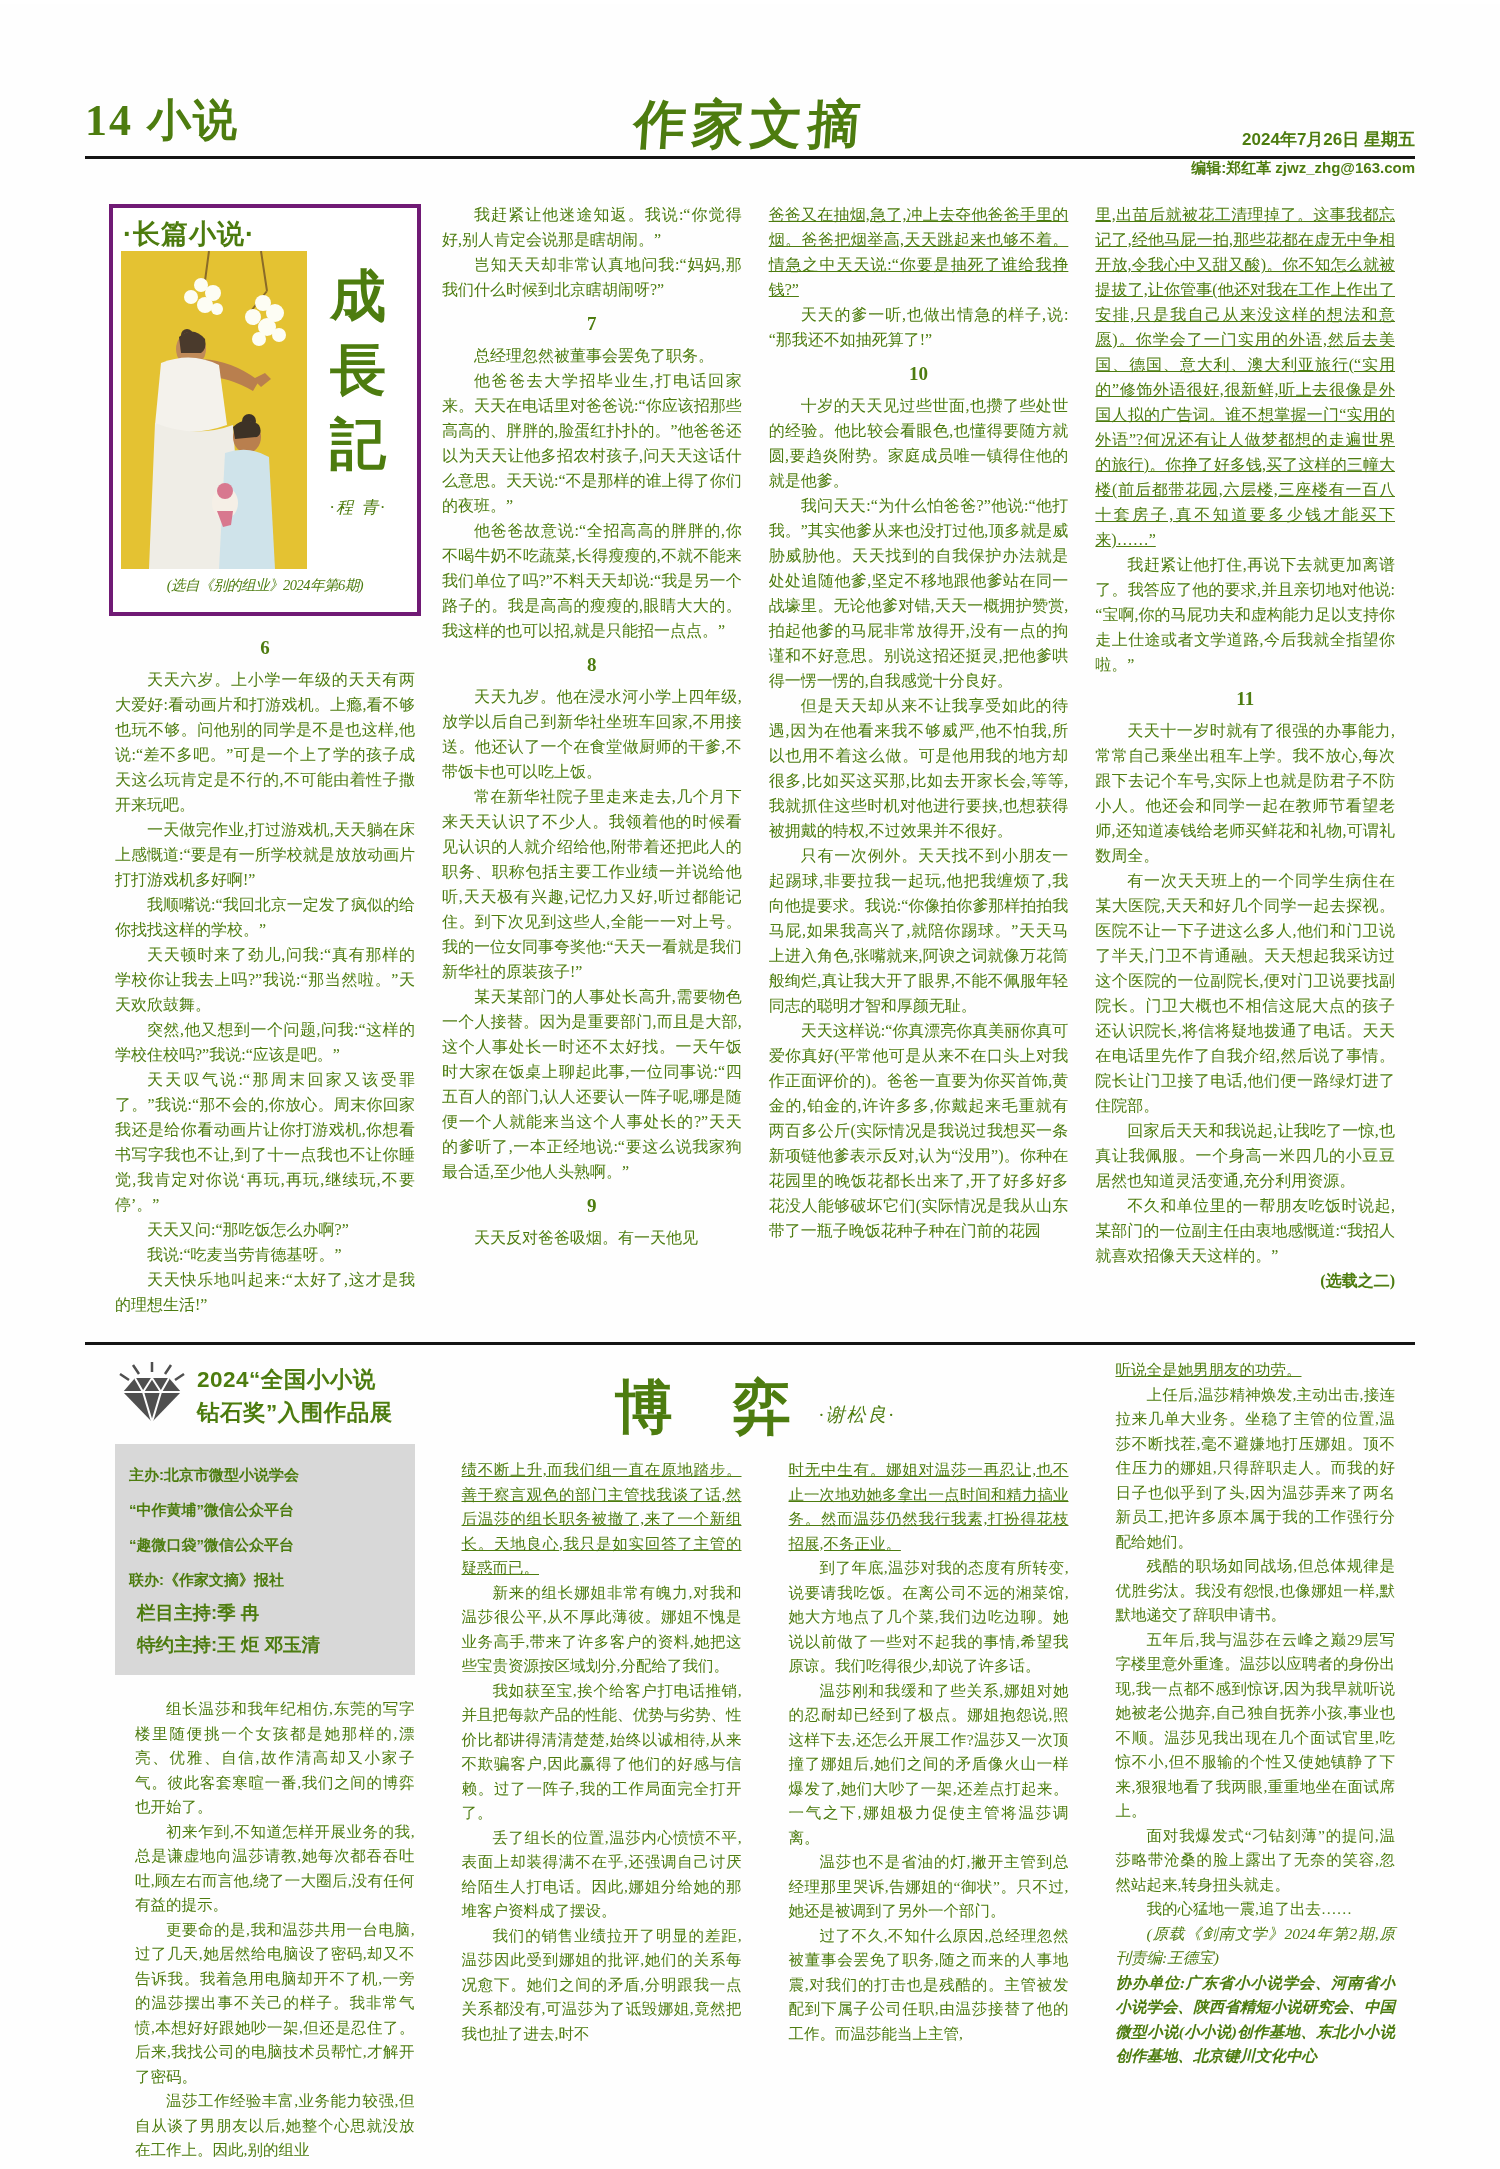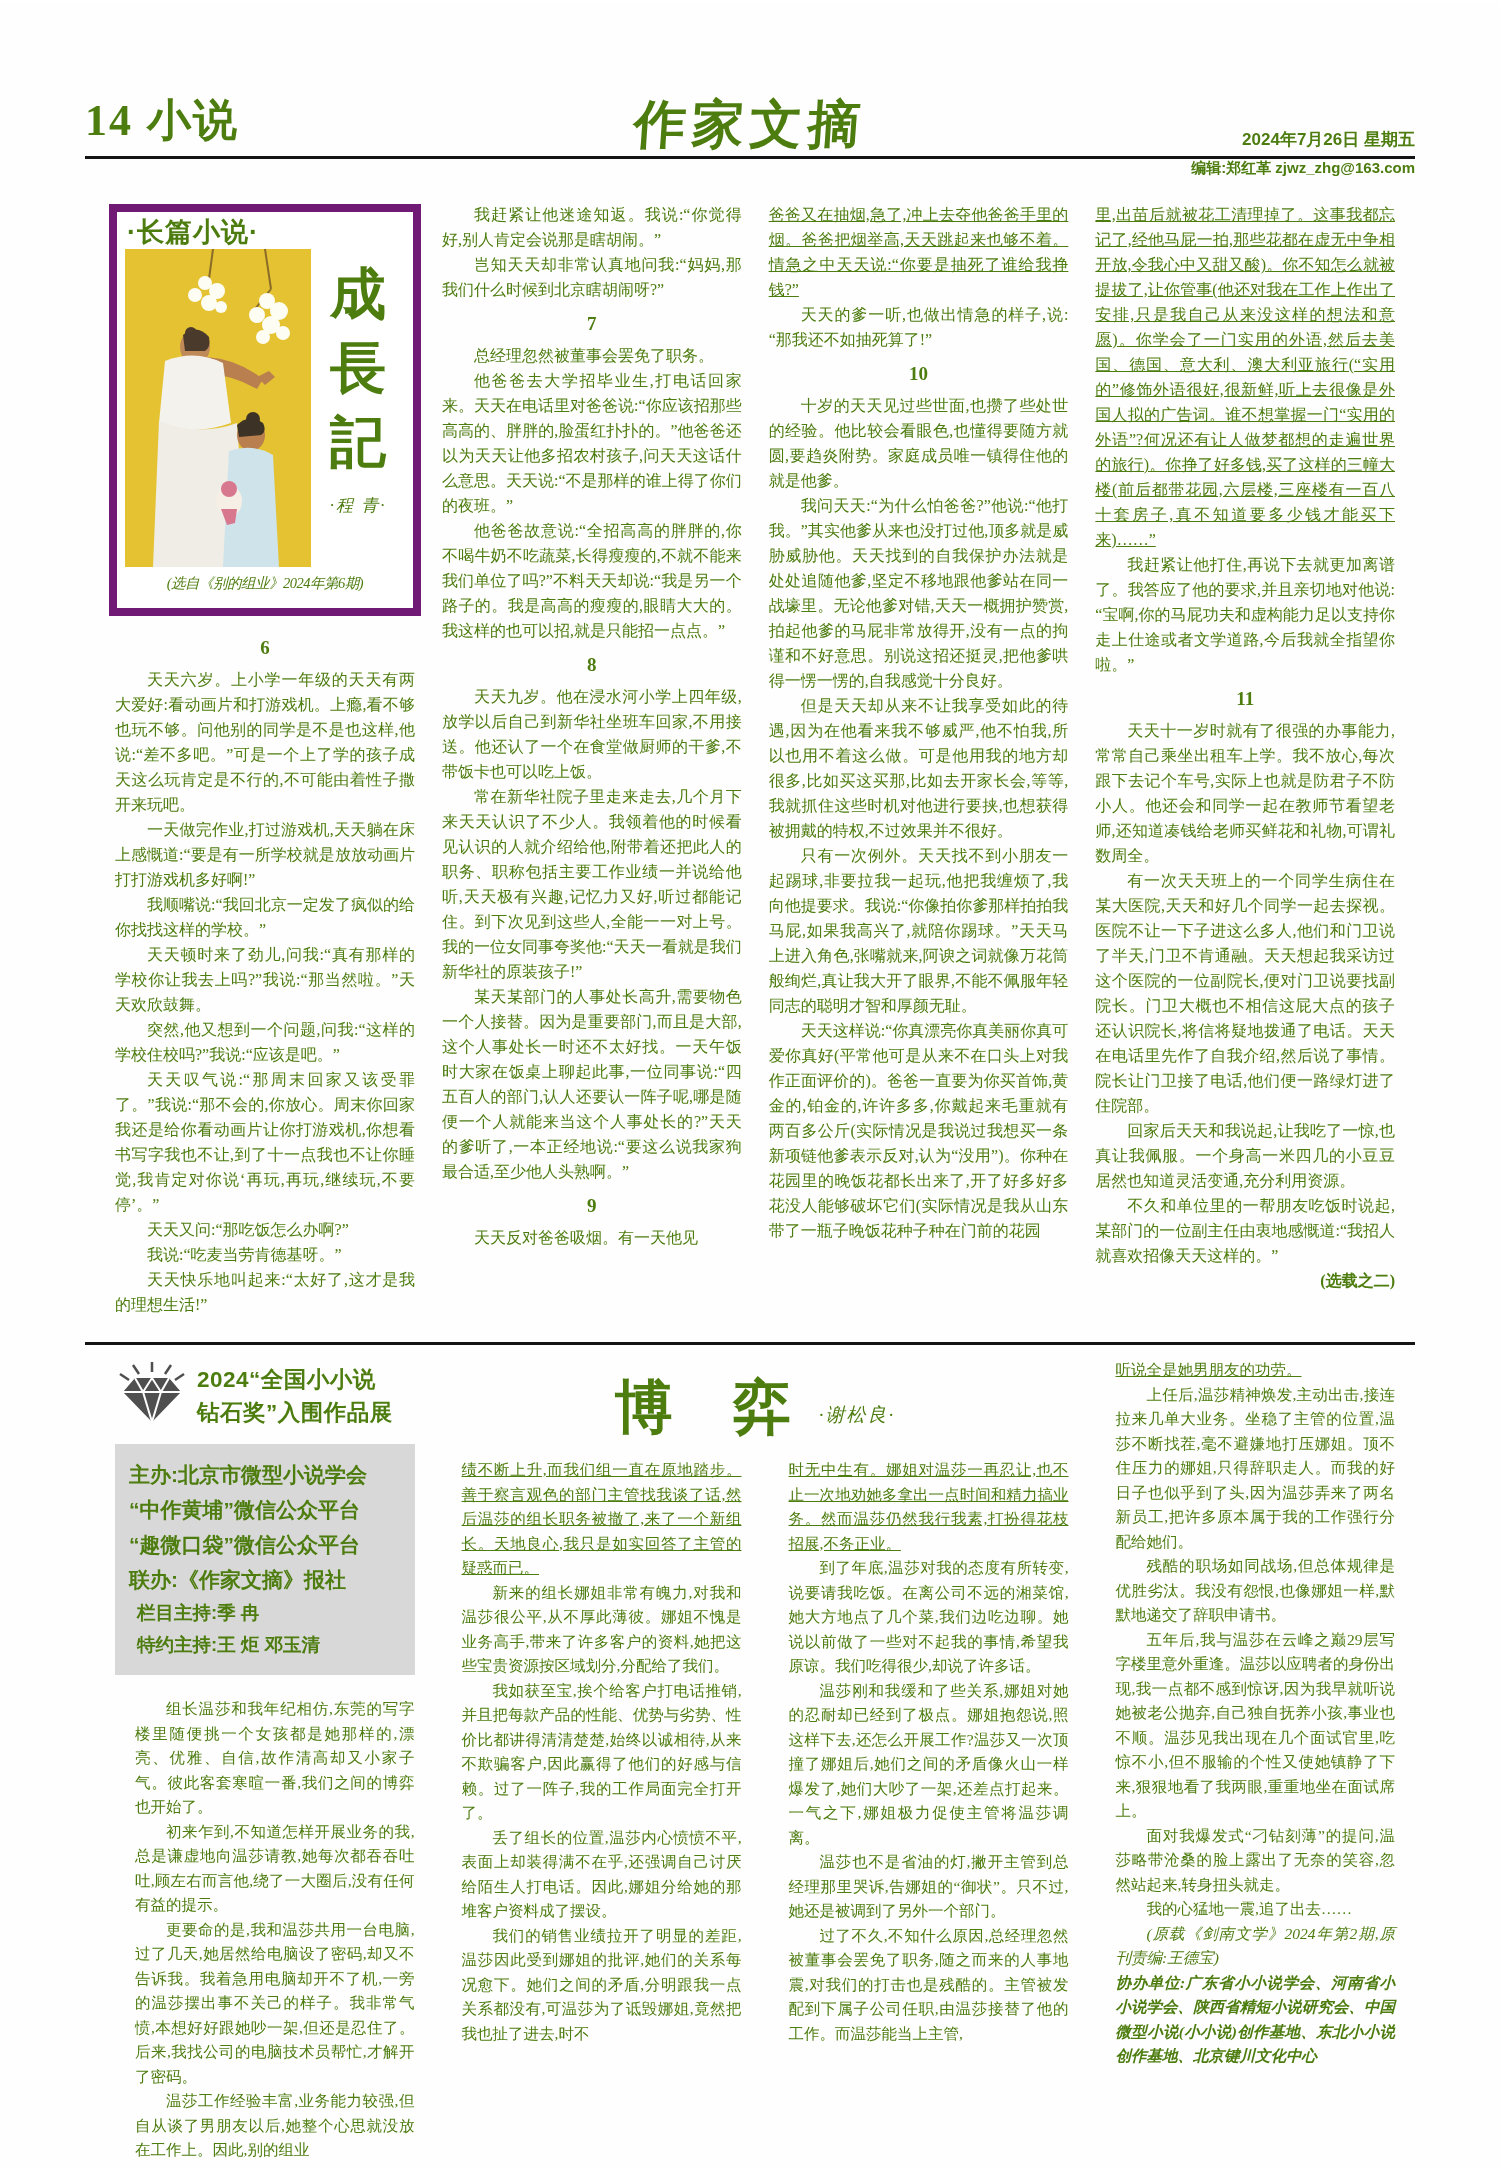--- a/index.html
+++ b/index.html
@@ -17,22 +17,22 @@
   .topcols{position:absolute;left:115px;top:198px;width:1280px;height:1140px;display:flex;gap:27px;}
   .col{width:300px;font-size:16px;line-height:25px;text-align:justify;}
   .col p{margin:0;}
   .blk-p{text-indent:2em;}
   .blk-c{text-indent:0;text-decoration:underline;}
   .blk-num{text-align:center;text-indent:0;font-weight:bold;font-size:19px;line-height:25px;padding:9px 0 7px 0;}
   .blk-end{text-align:right;text-indent:0;font-weight:bold;}
   .blk-note{font-style:italic;text-indent:2em;}
   .blk-org{font-style:italic;font-weight:bold;text-indent:0;}
   
-  .novelbox{width:312px;height:412px;border:8px solid #701a75;box-sizing:border-box;margin:2px 0 10px -6px;
-            padding:6px 8px;background:#fff;}
+  .novelbox{width:312px;height:412px;border:4px solid #701a75;box-sizing:border-box;margin:2px 0 10px -6px;
+            padding:12px 8px;background:#fff;}
   .noveltag{font-family:"Liberation Sans",sans-serif;font-weight:bold;font-size:27px;letter-spacing:1px;padding:2px 0 4px 2px;}
   .novelrow{display:flex;}
   .illus{width:186px;height:318px;flex:none;}
   .titlecol{flex:1;display:flex;flex-direction:column;align-items:center;justify-content:flex-start;padding-top:8px;}
   .tchar{font-size:56px;font-weight:bold;line-height:74px;font-family:"Liberation Serif",serif;}
   .novelauthor{margin-top:14px;font-size:17px;font-style:italic;letter-spacing:2px;}
   .novelsource{text-align:center;font-size:14.5px;font-style:italic;margin-top:4px;letter-spacing:-0.5px;}
   
   .rule2{position:absolute;left:85px;top:1338px;width:1330px;height:3px;background:#141414;}
   .bottom{position:absolute;left:115px;top:1354px;width:1280px;height:786px;display:flex;gap:27px;}
@@ -40,21 +40,21 @@
   .bcol p{margin:0;padding-left:20px;}
   .midwrap{width:627px;flex:none;display:flex;flex-direction:column;}
   .storyhead{height:100px;display:flex;align-items:center;justify-content:center;}
   .storytitle{font-family:"Liberation Sans",sans-serif;font-weight:bold;font-size:58px;letter-spacing:22px;}
   .storyauthor{font-size:19px;font-style:italic;margin-left:6px;margin-top:14px;letter-spacing:2px;}
   .midcols{display:flex;gap:27px;}
   
   .logo{display:flex;align-items:center;margin:2px 0 12px 0;}
   .logotext{font-family:"Liberation Sans",sans-serif;font-weight:bold;font-size:22.5px;line-height:33px;margin-left:8px;letter-spacing:0.5px;}
   .orgbox{background:#d8d8d8;padding:13px 10px 14px 14px;margin-bottom:22px;font-family:"Liberation Sans",sans-serif;}
-  .orgbox .ln{font-weight:bold;font-size:21px;line-height:35px;text-align:left;text-indent:0;}
+  .orgbox .ln{font-weight:bold;font-size:15px;line-height:35px;text-align:left;text-indent:0;}
   .orgbox .host{font-weight:bold;font-size:18.5px;line-height:32px;padding-left:8px;text-indent:0;}
 </style>
 </head>
 <body>
 
 <div class="page">
 
   <div class="header">
     <div class="pgno">
       <span class="num">14</span><span>小说</span>

